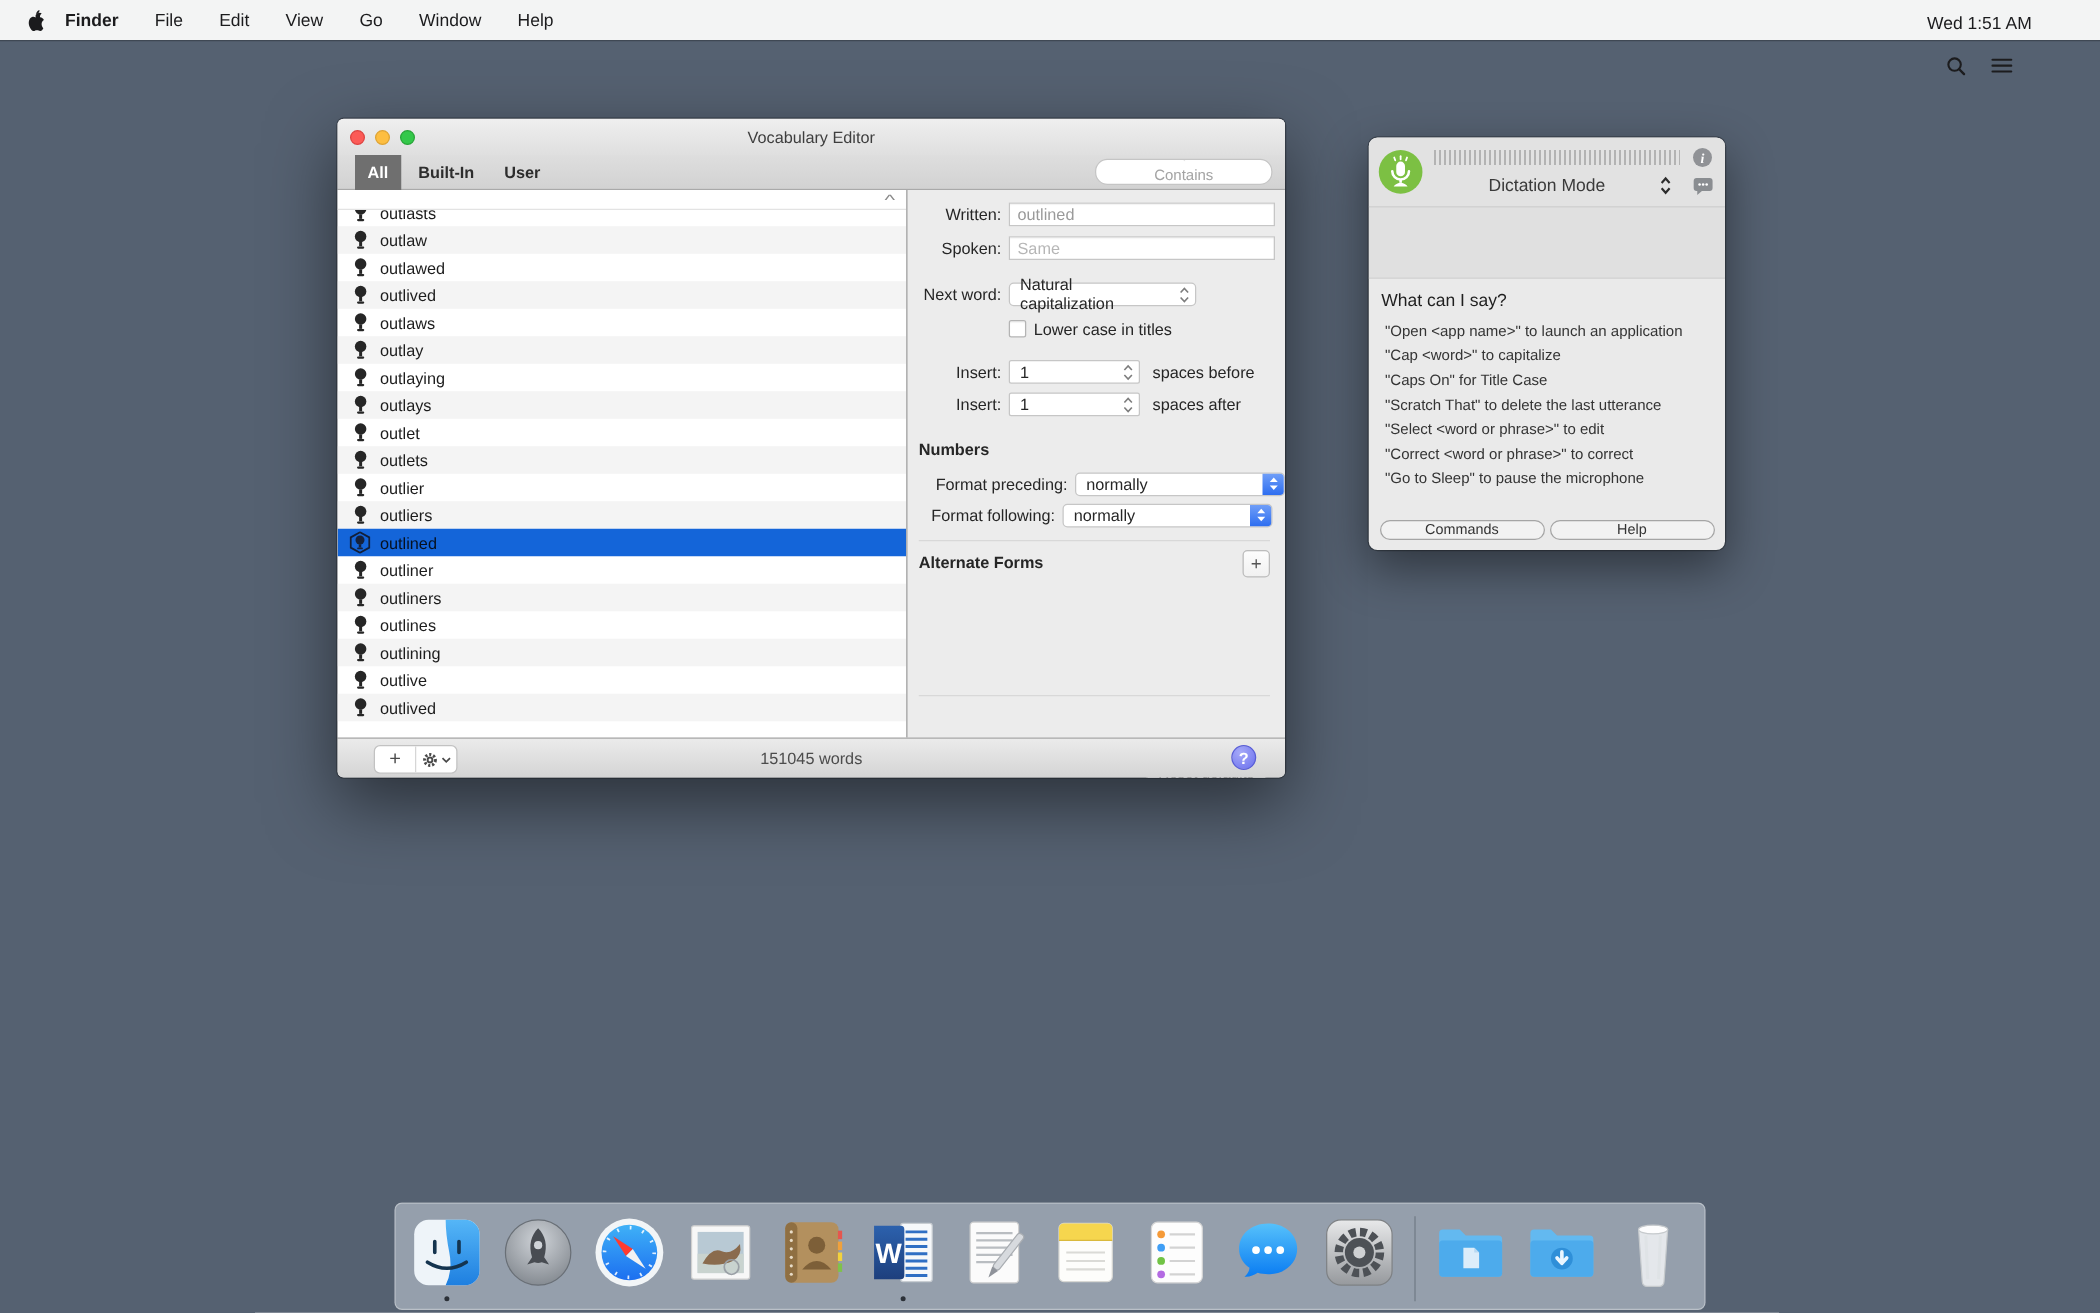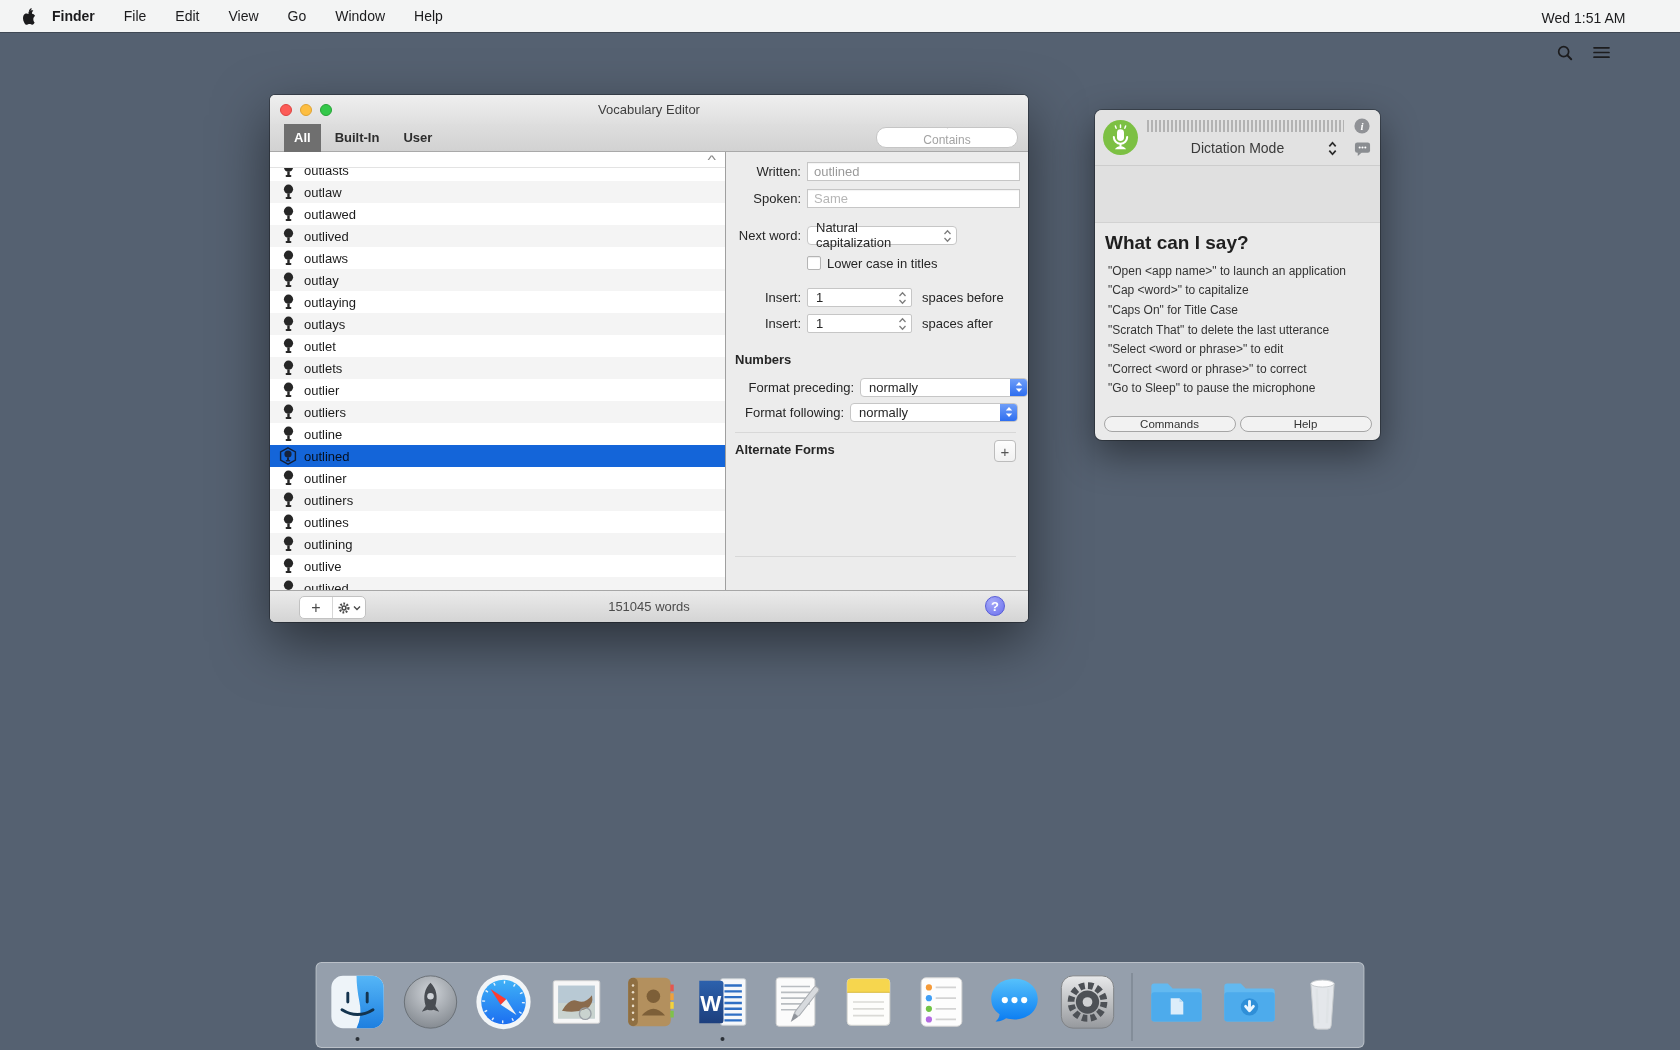--- a/index.html
+++ b/index.html
@@ -93,21 +93,21 @@
     overflow:hidden;z-index:9;}
   .dm-header{position:relative;height:55px;background:#e2e2e2;border-bottom:1px solid #cdcdcd;}
   .dm-mic{position:absolute;left:7px;top:9px;}
   .dm-meter{position:absolute;left:52px;top:10px;width:197px;height:12px;
     background:repeating-linear-gradient(90deg,#b3b3b3 0 2px,transparent 2px 4px);}
   .dm-title{position:absolute;left:0;right:0;top:30px;text-align:center;font-size:14px;color:#3a3a3a;}
   .dm-info{position:absolute;right:10px;top:8px;}
   .dm-stepper{position:absolute;right:42px;top:30px;}
   .dm-bubble{position:absolute;right:9px;top:31px;}
   .dm-sub{height:56px;background:#e0e0e0;border-bottom:1px solid #d2d2d2;}
-  .dm-heading{margin:9px 0 0 10px;font-size:19px;font-weight:bold;color:#1f1f1f;}
+  .dm-heading{margin:9px 0 0 10px;font-size:14px;font-weight:normal;color:#1f1f1f;}
   .dm-commands{margin:7px 6px 0 13px;font-size:12px;color:#343434;}
   .dm-commands div{height:19.6px;display:flex;align-items:center;}
   .dm-footer{position:absolute;left:0;right:0;bottom:8px;display:flex;justify-content:center;gap:4px;}
   .dm-btn{width:132px;height:16px;border:1px solid #a5a5a5;border-radius:8px;background:#f2f2f2;
     font-size:11.5px;color:#333;display:flex;align-items:center;justify-content:center;box-sizing:border-box;}
 
   
   .dock{position:absolute;left:50%;transform:translateX(-50%);bottom:2px;height:86px;
     background:rgba(203,211,221,.55);border:1px solid rgba(255,255,255,.35);border-radius:6px;
     display:flex;align-items:flex-start;padding:8px 10px 0;box-sizing:border-box;gap:11px;z-index:40;}
@@ -332,30 +332,20 @@
             </div>
             <div class="wrow alt">
               <span class="wicon">
                 <svg width="13" height="17" viewBox="0 0 13 17">
                   <circle cx="6.5" cy="5.2" r="4.6" fill="#262626"></circle>
                   <rect x="5.3" y="9.5" width="2.4" height="3.6" fill="#262626"></rect>
                   <rect x="3.6" y="13.1" width="5.8" height="1.8" rx="0.9" fill="#262626"></rect>
                 </svg>
               </span>
               <span>outliers</span>
-            </div>
-            <div class="wrow">
-              <span class="wicon">
-                <svg width="13" height="17" viewBox="0 0 13 17">
-                  <circle cx="6.5" cy="5.2" r="4.6" fill="#262626"></circle>
-                  <rect x="5.3" y="9.5" width="2.4" height="3.6" fill="#262626"></rect>
-                  <rect x="3.6" y="13.1" width="5.8" height="1.8" rx="0.9" fill="#262626"></rect>
-                </svg>
-              </span>
-              <span>outline</span>
             </div>
             <div class="wrow alt selected">
               <span class="wicon">
                 <svg width="18" height="18" viewBox="0 0 18 18">
                   <polygon points="9,0.8 16.4,4.9 16.4,13.1 9,17.2 1.6,13.1 1.6,4.9" fill="none" stroke="#121f38" stroke-width="1.4"></polygon>
                   <circle cx="9" cy="7" r="3.6" fill="#16223c"></circle>
                   <rect x="8" y="10.4" width="2" height="2.6" fill="#16223c"></rect>
                   <rect x="6.7" y="13" width="4.6" height="1.4" rx="0.7" fill="#16223c"></rect>
                 </svg>
               </span>

